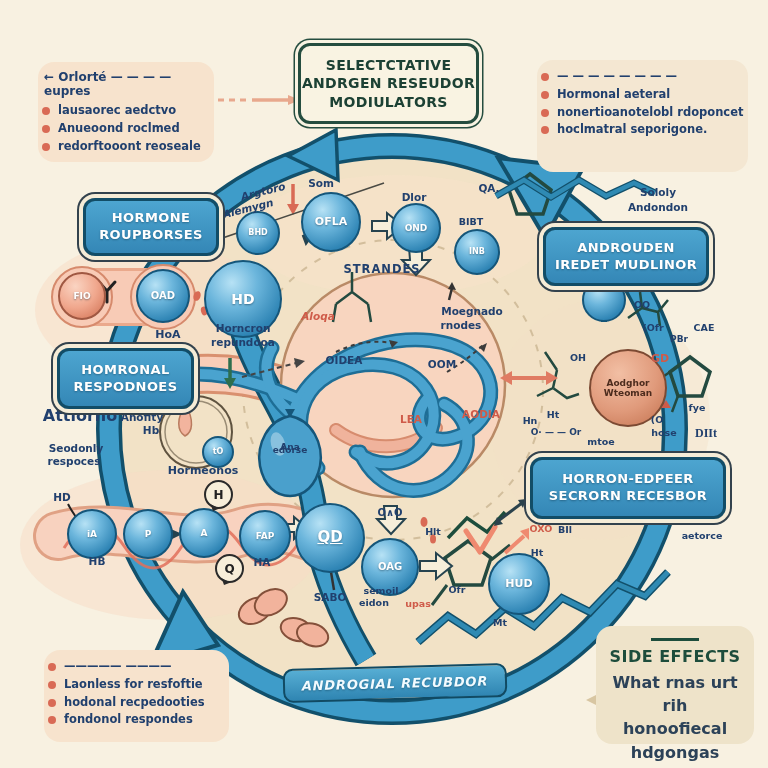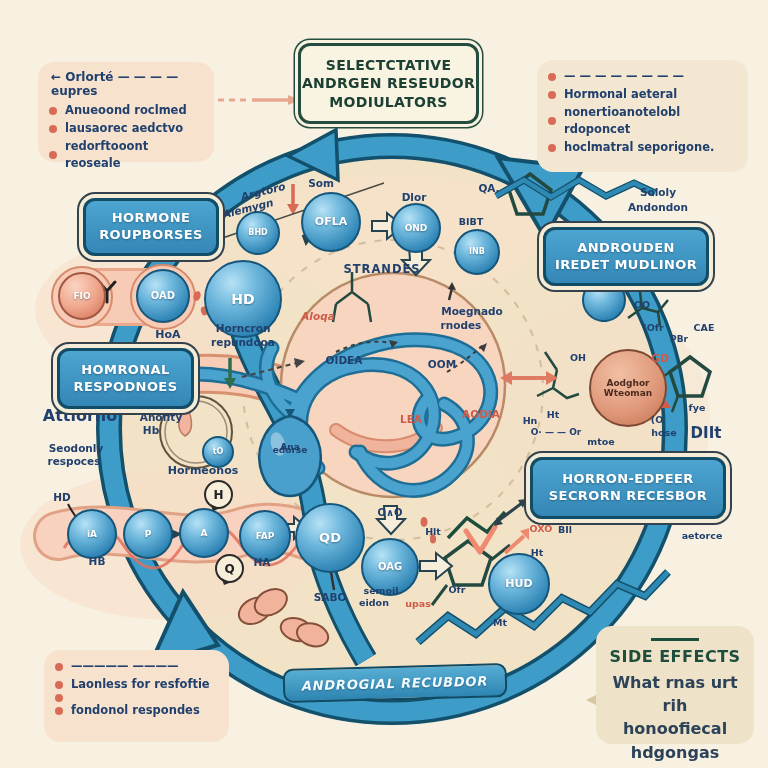--- a/index.html
+++ b/index.html
@@ -1,19 +1,19 @@
 <!DOCTYPE html>
 <html><head>
 <meta charset="utf-8">
 <style>
   html,body{margin:0;padding:0;background:#f8f1e1;}
   .canvas{position:relative;width:768px;height:768px;overflow:hidden;background:#f8f1e1;
           font-family:"DejaVu Sans",sans-serif;}
   svg.art{position:absolute;left:0;top:0;z-index:1;}
-  .panel{position:absolute;border-radius:16px;padding:8px 11px;box-sizing:border-box;z-index:5;}
+  .panel{position:absolute;border-radius:16px;padding:8px 4px;box-sizing:border-box;z-index:5;}
   .panel.pink{background:#f7e3cd;}
   .panel.tan{background:#eee3c9;}
   .panel-header{color:#21406e;font-weight:800;font-size:12px;margin:0 0 4px 2px;}
   .bullets{list-style:none;margin:0;padding:0;}
   .bullets li{display:flex;align-items:center;gap:8px;color:#21406e;font-weight:700;
               font-size:11.5px;line-height:1.55;}
   .dot{width:8px;height:8px;border-radius:50%;background:#d96a55;flex:none;}
   .titlebox{position:absolute;left:298px;top:43px;width:175px;height:75px;background:#f9f3e2;
             border:3.5px solid #254d3f;border-radius:12px;
             box-shadow:0 0 0 3px #f9f3e2,0 0 0 4.5px #254d3f;
@@ -221,25 +221,25 @@
       <div>ANDRGEN RESEUDOR</div>
       <div>MODIULATORS</div>
     </div>
   </div>
 
   <div class="panel pink" style="left:38px;top:62px;width:176px;height:100px;">
     <div class="panel-header">← Orlorté — — — — eupres</div>
     <ul class="bullets">
       <li>
           <span class="dot"></span>
+          <span>lausaorec aedctvo</span>
+        </li>
+      <li>
+          <span class="dot"></span>
           <span>Anueoond roclmed</span>
-        </li>
-      <li>
-          <span class="dot"></span>
-          <span>lausaorec aedctvo</span>
         </li>
       <li>
           <span class="dot"></span>
           <span>redorftooont reoseale</span>
         </li>
     </ul>
   </div>
 
   <div class="panel pink" style="left:537px;top:60px;width:211px;height:112px;background:#f4e7d2;">
     <ul class="bullets">
@@ -267,20 +267,21 @@
       <li>
           <span class="dot"></span>
           <span>—————  ————</span>
         </li>
       <li>
           <span class="dot"></span>
           <span>Laonless for resfoftie</span>
         </li>
       <li>
           <span class="dot"></span>
+          <span>hodonal recpedooties</span>
         </li>
       <li>
           <span class="dot"></span>
           <span>fondonol respondes</span>
         </li>
     </ul>
   </div>
 
   <div class="panel tan" style="left:596px;top:626px;width:158px;height:118px;">
     <div class="rule"></div>
@@ -344,21 +345,21 @@
       </div>
       <div class="sphere" style="left: 123px; top: 509px; height: 50px; width: 50px; font-size: 9px;">
         <span class="ln">P</span>
       </div>
       <div class="sphere" style="left: 179px; top: 508px; height: 50px; width: 50px; font-size: 9px;">
         <span class="ln">A</span>
       </div>
       <div class="sphere" style="left: 239px; top: 510px; height: 52px; width: 52px; font-size: 9px;">
         <span class="ln">FAP</span>
       </div>
-      <div class="sphere" style="left: 295px; top: 503px; height: 70px; width: 70px; font-size: 13px;">
+      <div class="sphere" style="left: 295px; top: 503px; height: 70px; width: 70px; font-size: 15px; text-decoration: underline;">
         <span class="ln">QD</span>
       </div>
       <div class="sphere" style="left: 361px; top: 538px; height: 58px; width: 58px; font-size: 10px;">
         <span class="ln">OAG</span>
       </div>
       <div class="sphere" style="left: 488px; top: 553px; height: 62px; width: 62px; font-size: 11px;">
         <span class="ln">HUD</span>
       </div>
       <div class="sphere" style="left: 582px; top: 278px; height: 44px; width: 44px; font-size: 8px;">
         <span class="ln"></span>
@@ -382,21 +383,21 @@
       <span class="flabel" style="left: 243px; top: 328px; font-size: 10.5px; color: rgb(33, 64, 110); transform: translate(-50%, -50%) rotate(0deg);">Horncron</span>
       <span class="flabel" style="left: 243px; top: 342px; font-size: 10.5px; color: rgb(33, 64, 110); transform: translate(-50%, -50%) rotate(0deg);">repundooa</span>
       <span class="flabel" style="left: 318px; top: 316px; font-size: 10.5px; color: rgb(207, 91, 73); font-style: italic; transform: translate(-50%, -50%) rotate(0deg);">Aloqa</span>
       <span class="flabel" style="left: 457px; top: 311px; font-size: 10.5px; color: rgb(33, 64, 110); transform: translate(-50%, -50%) rotate(0deg); margin-left: 15px;">Moegnado</span>
       <span class="flabel" style="left: 461px; top: 325px; font-size: 10.5px; color: rgb(33, 64, 110); transform: translate(-50%, -50%) rotate(0deg);">rnodes</span>
       <span class="flabel" style="left: 344px; top: 360px; font-size: 10.5px; color: rgb(33, 64, 110); transform: translate(-50%, -50%) rotate(0deg);">OIDEA</span>
       <span class="flabel" style="left: 442px; top: 364px; font-size: 10.5px; color: rgb(33, 64, 110); transform: translate(-50%, -50%) rotate(0deg);">OOM</span>
       <span class="flabel" style="left: 411px; top: 419px; font-size: 10.5px; color: rgb(207, 91, 73); transform: translate(-50%, -50%) rotate(0deg);">LEA</span>
       <span class="flabel" style="left: 481px; top: 414px; font-size: 10.5px; color: rgb(207, 91, 73); transform: translate(-50%, -50%) rotate(0deg);">AODIA</span>
       <span class="flabel" style="left: 80px; top: 415px; font-size: 16px; color: rgb(33, 64, 110); transform: translate(-50%, -50%) rotate(0deg);">Attlorno</span>
-      <span class="flabel" style="left: 161px; top: 417px; font-size: 10.5px; color: rgb(33, 64, 110); transform: translate(-50%, -50%) rotate(0deg);">Anofity</span>
+      <span class="flabel" style="left: 142px; top: 417px; font-size: 10.5px; color: rgb(33, 64, 110); transform: translate(-50%, -50%) rotate(0deg);">Anofity</span>
       <span class="flabel" style="left: 151px; top: 430px; font-size: 10.5px; color: rgb(33, 64, 110); transform: translate(-50%, -50%) rotate(0deg);">Hb</span>
       <span class="flabel" style="left: 76px; top: 448px; font-size: 10.5px; color: rgb(33, 64, 110); transform: translate(-50%, -50%) rotate(0deg);">Seodonly</span>
       <span class="flabel" style="left: 74px; top: 461px; font-size: 10.5px; color: rgb(33, 64, 110); transform: translate(-50%, -50%) rotate(0deg);">respoces</span>
       <span class="flabel" style="left: 203px; top: 470px; font-size: 11px; color: rgb(33, 64, 110); transform: translate(-50%, -50%) rotate(0deg);">Hormeonos</span>
       <span class="flabel" style="left: 290px; top: 447px; font-size: 9px; color: rgb(33, 64, 110); transform: translate(-50%, -50%) rotate(0deg);">Ana</span>
       <span class="flabel" style="left: 290px; top: 450px; font-size: 9px; color: rgb(33, 64, 110); transform: translate(-50%, -50%) rotate(0deg);">edorse</span>
       <span class="flabel" style="left: 62px; top: 497px; font-size: 10.5px; color: rgb(33, 64, 110); transform: translate(-50%, -50%) rotate(0deg);">HD</span>
       <span class="flabel" style="left: 97px; top: 561px; font-size: 10.5px; color: rgb(33, 64, 110); transform: translate(-50%, -50%) rotate(0deg);">HB</span>
       <span class="flabel" style="left: 262px; top: 562px; font-size: 10.5px; color: rgb(33, 64, 110); transform: translate(-50%, -50%) rotate(0deg);">HA</span>
       <span class="flabel" style="left: 330px; top: 597px; font-size: 10.5px; color: rgb(33, 64, 110); transform: translate(-50%, -50%) rotate(0deg);">SABO</span>
@@ -416,18 +417,18 @@
       <span class="flabel" style="left: 556px; top: 432px; font-size: 9px; color: rgb(33, 64, 110); transform: translate(-50%, -50%) rotate(0deg);">O· — — Or</span>
       <span class="flabel" style="left: 601px; top: 441px; font-size: 9.5px; color: rgb(33, 64, 110); transform: translate(-50%, -50%) rotate(0deg);">mtoe</span>
       <span class="flabel" style="left: 642px; top: 304px; font-size: 9.5px; color: rgb(33, 64, 110); transform: translate(-50%, -50%) rotate(0deg);">OQ</span>
       <span class="flabel" style="left: 653px; top: 327px; font-size: 9.5px; color: rgb(33, 64, 110); transform: translate(-50%, -50%) rotate(0deg);">(Ofr</span>
       <span class="flabel" style="left: 704px; top: 327px; font-size: 9.5px; color: rgb(33, 64, 110); transform: translate(-50%, -50%) rotate(0deg);">CAE</span>
       <span class="flabel" style="left: 679px; top: 339px; font-size: 9px; color: rgb(33, 64, 110); transform: translate(-50%, -50%) rotate(0deg);">PBr</span>
       <span class="flabel" style="left: 660px; top: 358px; font-size: 11px; color: rgb(207, 91, 73); transform: translate(-50%, -50%) rotate(0deg);">GD</span>
       <span class="flabel" style="left: 697px; top: 407px; font-size: 9.5px; color: rgb(33, 64, 110); transform: translate(-50%, -50%) rotate(0deg);">fye</span>
       <span class="flabel" style="left: 657px; top: 419px; font-size: 9.5px; color: rgb(33, 64, 110); transform: translate(-50%, -50%) rotate(0deg);">(O</span>
       <span class="flabel" style="left: 664px; top: 432px; font-size: 9.5px; color: rgb(33, 64, 110); transform: translate(-50%, -50%) rotate(0deg);">hose</span>
-      <span class="flabel" style="left: 706px; top: 433px; font-size: 15px; color: rgb(33, 64, 110); transform: translate(-50%, -50%) rotate(0deg);">DIIt</span>
+      <span class="flabel" style="left: 706px; top: 433px; font-size: 12px; color: rgb(33, 64, 110); transform: translate(-50%, -50%) rotate(0deg); font-family: Liberation Serif, serif;">DIIt</span>
       <span class="flabel" style="left: 704px; top: 521px; font-size: 9.5px; color: rgb(33, 64, 110); transform: translate(-50%, -50%) rotate(0deg);">BIb</span>
       <span class="flabel" style="left: 702px; top: 535px; font-size: 9.5px; color: rgb(33, 64, 110); transform: translate(-50%, -50%) rotate(0deg);">aetorce</span>
     </div>
 
 </div>
 
 </body></html>

